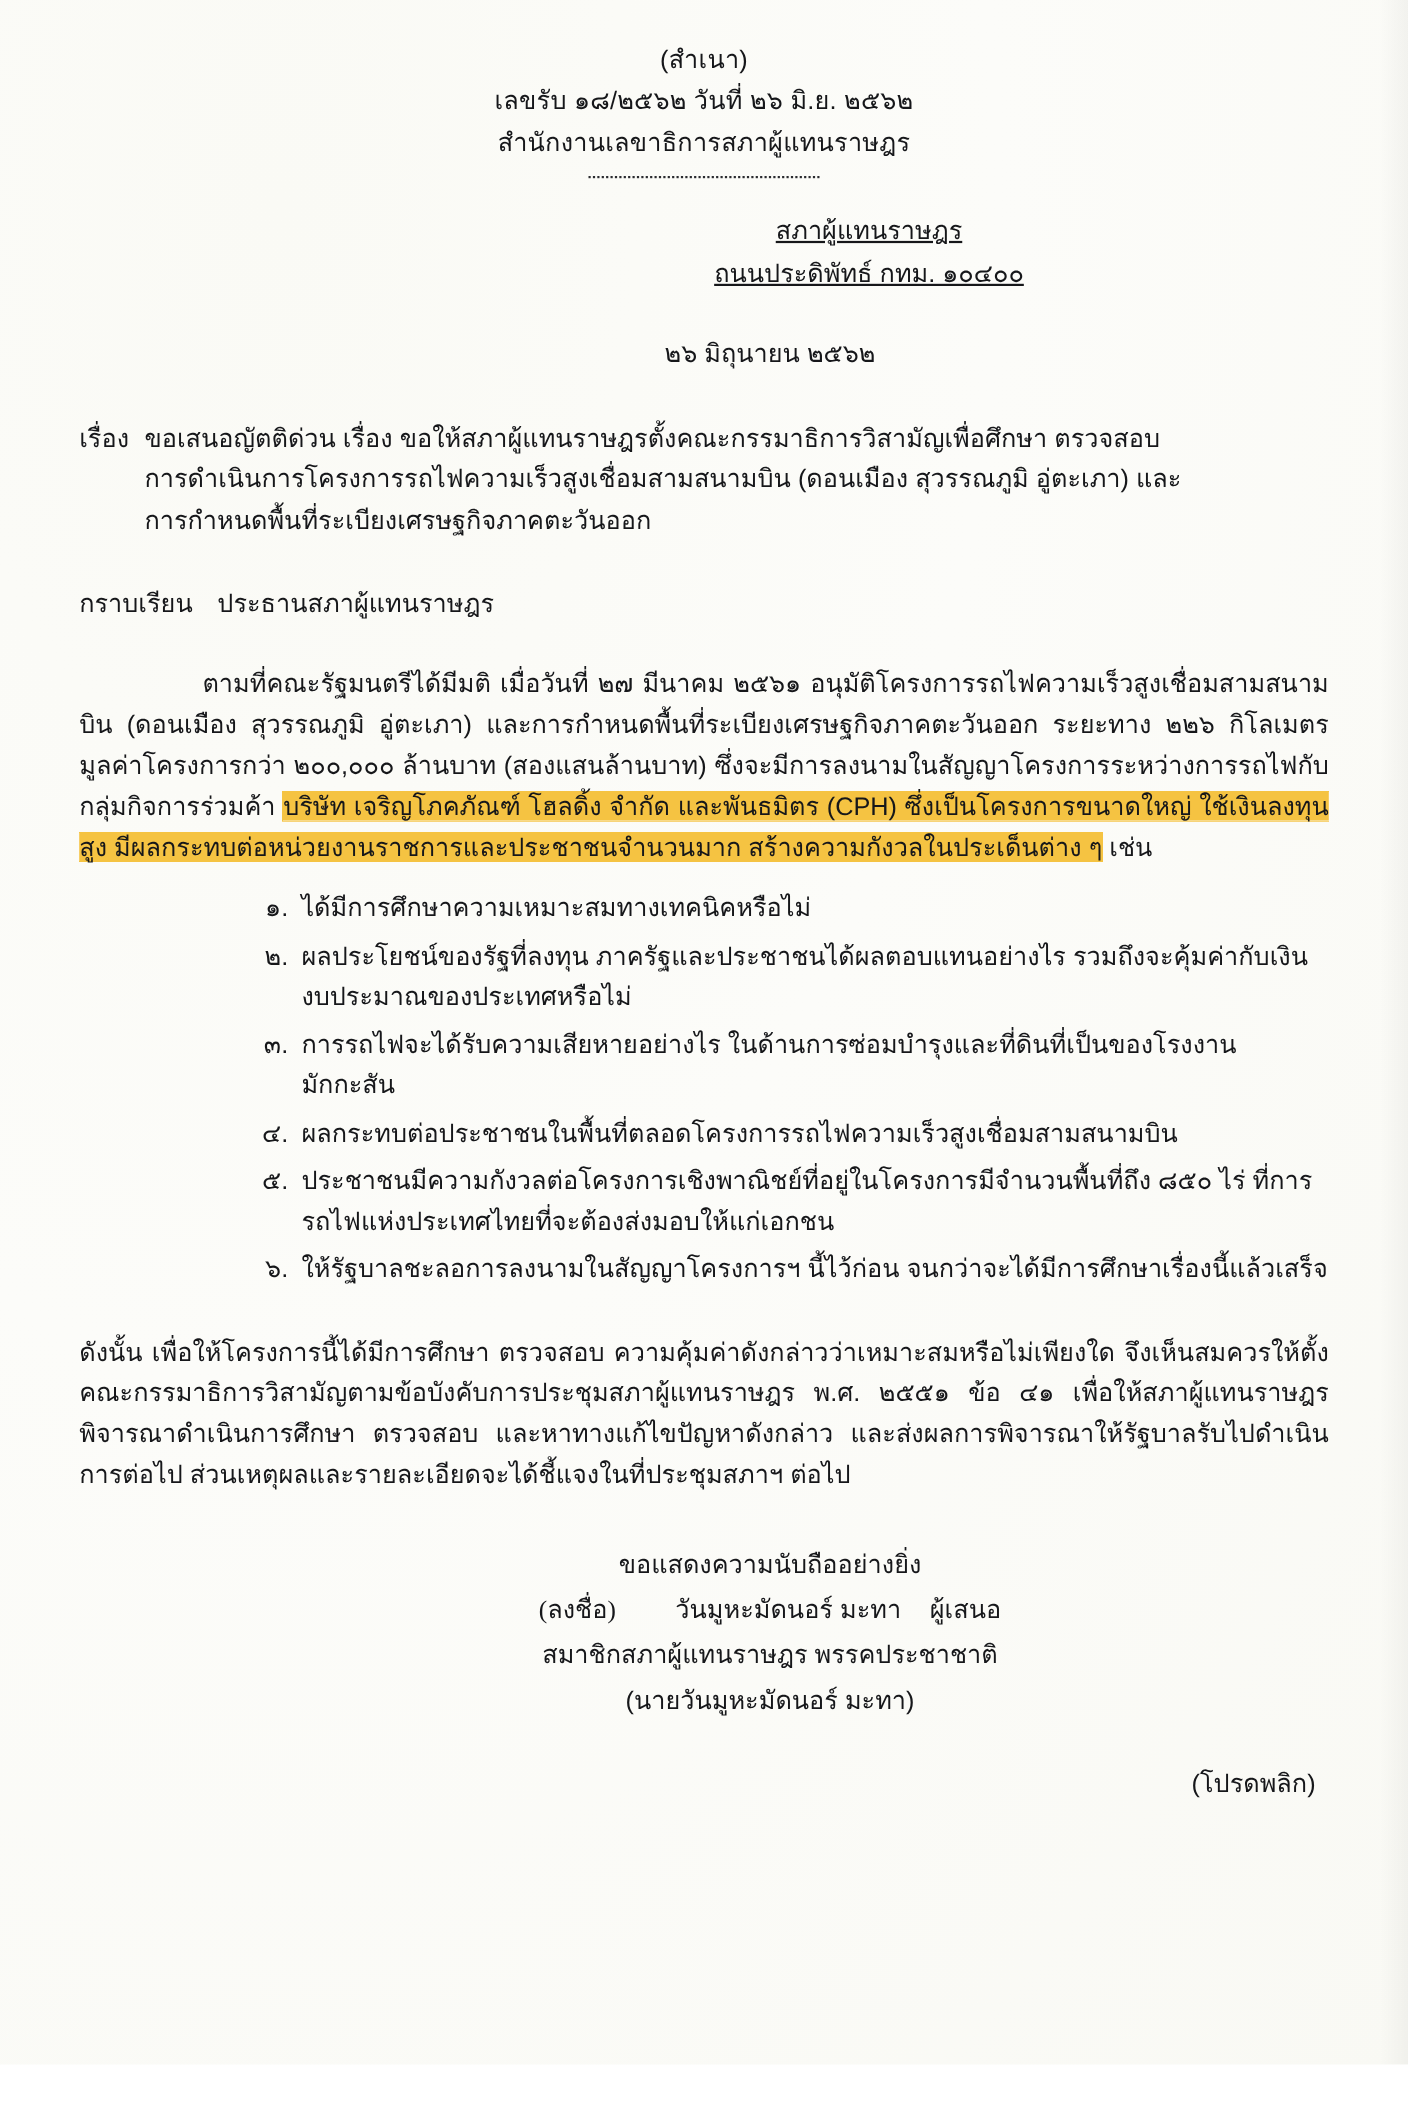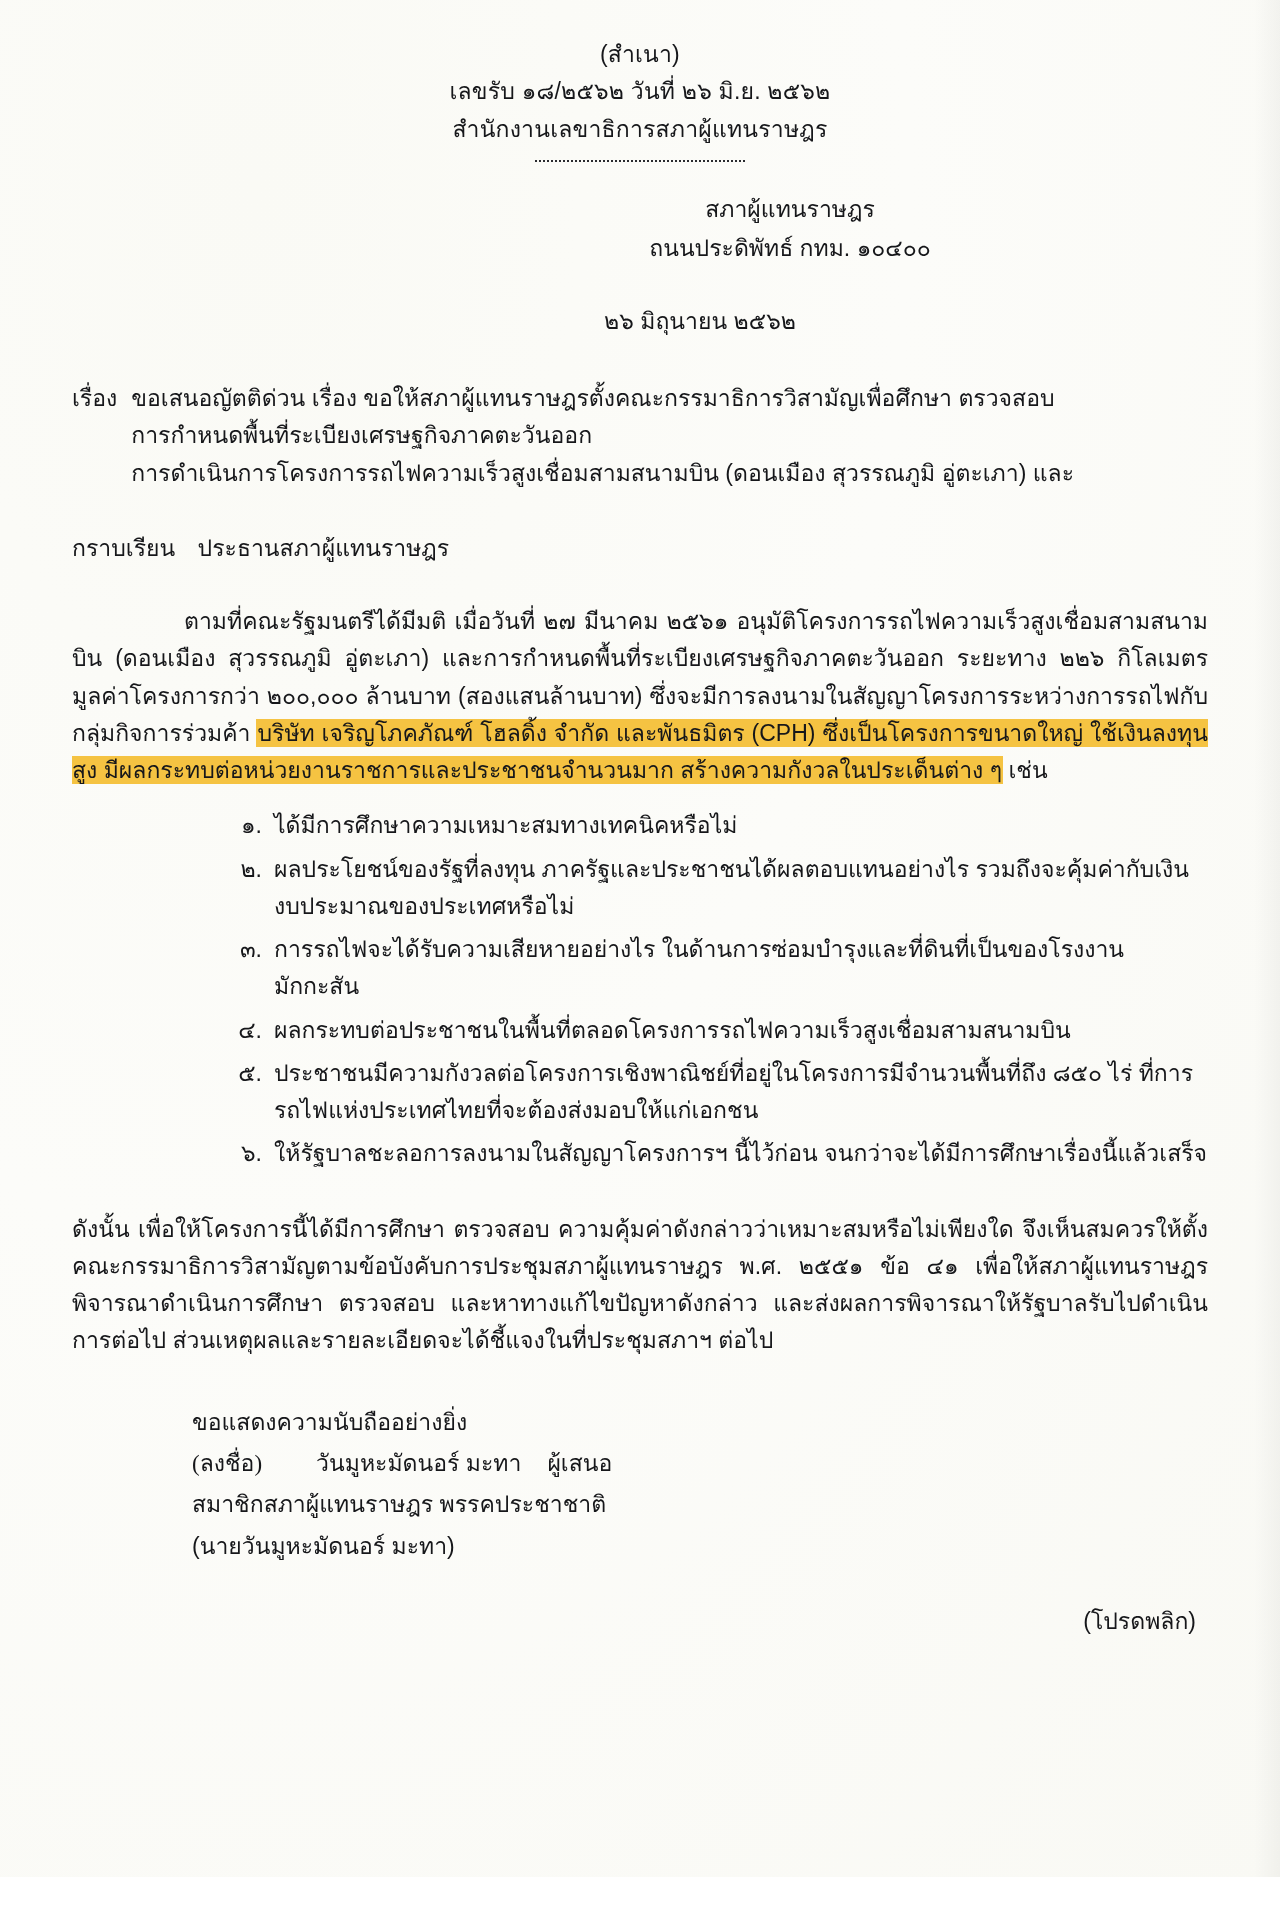--- a/index.html
+++ b/index.html
@@ -47,21 +47,21 @@
     width: 210px;
     margin: 12px auto 0 auto;
     border-top: 2px dotted #2a2b2f;
     height: 0;
   }
   .addr-block {
     margin-top: 28px;
     text-align: center;
     padding-left: 300px;
   }
-  .addr-block div { line-height: 1.72; }
+  .addr-block div { line-height: 1.72; text-decoration: underline; }
   .date-line {
     margin-top: 34px;
     text-align: center;
     padding-left: 120px;
   }
   .subject {
     margin-top: 40px;
     display: flex;
     align-items: flex-start;
   }
@@ -105,21 +105,21 @@
   .li-text {
     flex: 1 1 auto;
     text-align: left;
   }
   .closing {
     margin-top: 38px;
     text-align: justify;
   }
   .sign-block {
     margin-top: 42px;
-    text-align: left;
+    text-align: center;
     padding-left: 120px;
   }
   .sign-block div { line-height: 1.8; }
   .sign-row .lbl { padding-right: 18px; font-family: Liberation Serif, serif; }
   .sign-row .nm  { padding-right: 26px; margin-left: 36px; }
   .footer-note {
     margin-top: 36px;
     text-align: right;
     padding-right: 12px;
   }
@@ -147,22 +147,22 @@
       <div>สภาผู้แทนราษฎร</div>
       <div>ถนนประดิพัทธ์ กทม. ๑๐๔๐๐</div>
     </div>
 
     <div class="date-line">๒๖  มิถุนายน  ๒๕๖๒</div>
 
     <div class="subject">
       <div class="subject-label">เรื่อง</div>
       <div class="subject-body">
         <div>ขอเสนอญัตติด่วน เรื่อง ขอให้สภาผู้แทนราษฎรตั้งคณะกรรมาธิการวิสามัญเพื่อศึกษา ตรวจสอบ</div>
+        <div>การดำเนินการโครงการรถไฟความเร็วสูงเชื่อมสามสนามบิน (ดอนเมือง สุวรรณภูมิ อู่ตะเภา) และ</div>
         <div>การกำหนดพื้นที่ระเบียงเศรษฐกิจภาคตะวันออก</div>
-        <div>การดำเนินการโครงการรถไฟความเร็วสูงเชื่อมสามสนามบิน (ดอนเมือง สุวรรณภูมิ อู่ตะเภา) และ</div>
       </div>
     </div>
 
     <div class="salutation">
       <span class="sal-label">กราบเรียน</span>
       <span>ประธานสภาผู้แทนราษฎร</span>
     </div>
 
     <div class="para">
       <span class="indent"></span><span>ตามที่คณะรัฐมนตรีได้มีมติ เมื่อวันที่ ๒๗ มีนาคม ๒๕๖๑ อนุมัติโครงการรถไฟความเร็วสูงเชื่อมสามสนามบิน (ดอนเมือง สุวรรณภูมิ อู่ตะเภา) และการกำหนดพื้นที่ระเบียงเศรษฐกิจภาคตะวันออก ระยะทาง ๒๒๖ กิโลเมตร มูลค่าโครงการกว่า ๒๐๐,๐๐๐ ล้านบาท (สองแสนล้านบาท) ซึ่งจะมีการลงนามในสัญญาโครงการระหว่างการรถไฟกับกลุ่มกิจการร่วมค้า </span><span class="hl">บริษัท เจริญโภคภัณฑ์ โฮลดิ้ง จำกัด และพันธมิตร (CPH) ซึ่งเป็นโครงการขนาดใหญ่ ใช้เงินลงทุนสูง มีผลกระทบต่อหน่วยงานราชการและประชาชนจำนวนมาก สร้างความกังวลในประเด็นต่าง ๆ</span><span> เช่น</span>

